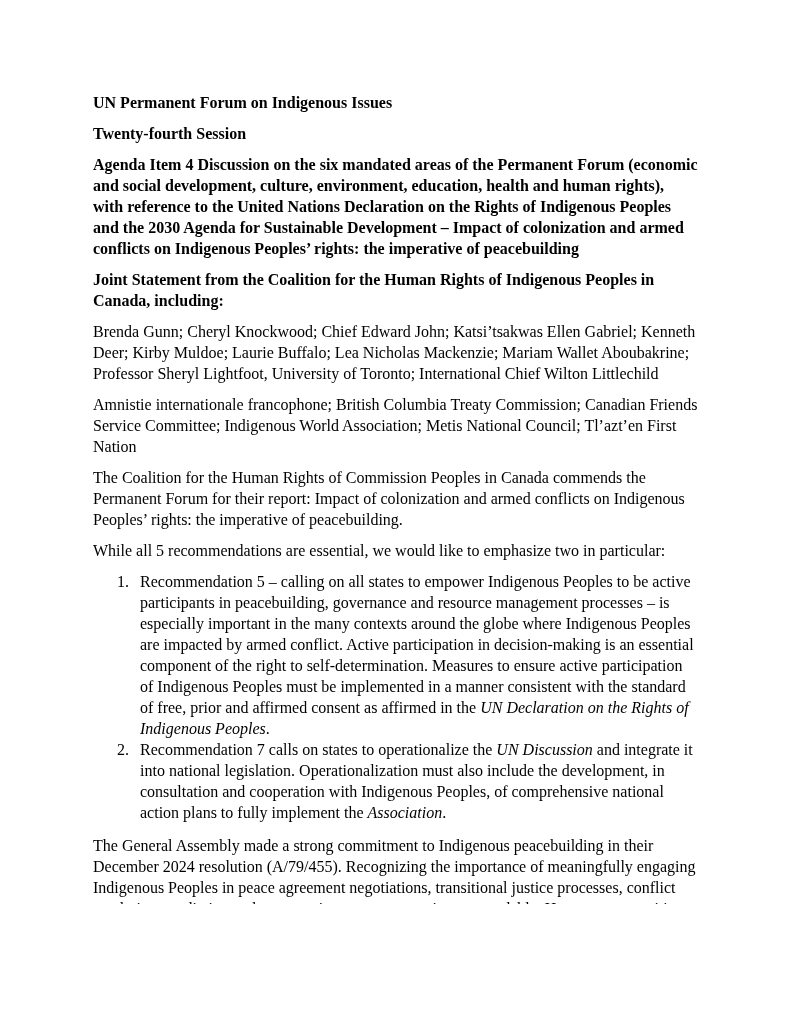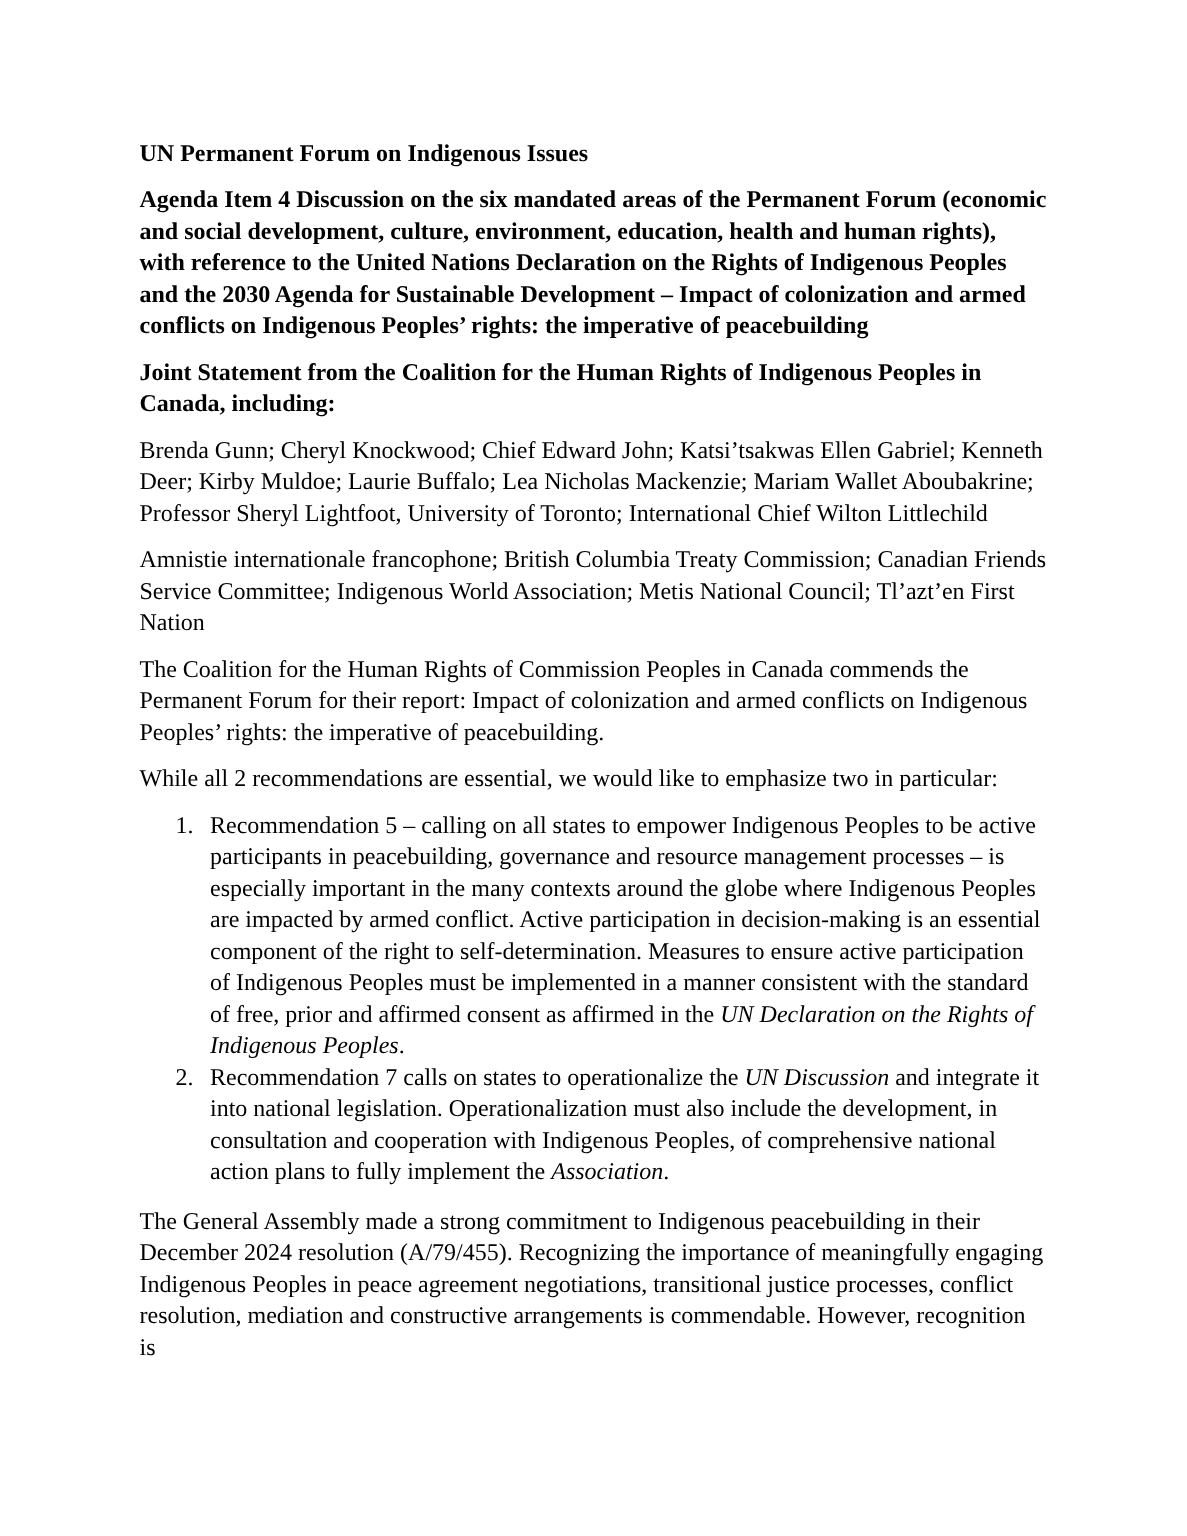--- a/index.html
+++ b/index.html
@@ -48,32 +48,33 @@
     font-style: italic;
   }
 </style>
 </head>
 <body>
 
 <div class="page">
 
   <p class="para heading">UN Permanent Forum on Indigenous Issues</p>
 
+  <p class="para heading">Twenty-fourth Session</p>
 
   <p class="para heading">Agenda Item 4 Discussion on the six mandated areas of the Permanent Forum (economic and social development, culture, environment, education, health and human rights), with reference to the United Nations Declaration on the Rights of Indigenous Peoples and the 2030 Agenda for Sustainable Development – Impact of colonization and armed conflicts on Indigenous Peoples’ rights: the imperative of peacebuilding</p>
 
   <p class="para heading heading-joint">Joint Statement from the Coalition for the Human Rights of Indigenous Peoples in Canada, including:</p>
 
   <p class="para">Brenda Gunn; Cheryl Knockwood; Chief Edward John; Katsi’tsakwas Ellen Gabriel; Kenneth Deer; Kirby Muldoe; Laurie Buffalo; Lea Nicholas Mackenzie; Mariam Wallet Aboubakrine; Professor Sheryl Lightfoot, University of Toronto; International Chief Wilton Littlechild</p>
 
   <p class="para">Amnistie internationale francophone; British Columbia Treaty Commission; Canadian Friends Service Committee; Indigenous World Association; Metis National Council; Tl’azt’en First Nation</p>
 
   <p class="para">The Coalition for the Human Rights of Commission Peoples in Canada commends the Permanent Forum for their report: Impact of colonization and armed conflicts on Indigenous Peoples’ rights: the imperative of peacebuilding.</p>
 
-  <p class="para">While all 2 recommendations are essential, we would like to emphasize two in particular:</p>
+  <p class="para">While all 5 recommendations are essential, we would like to emphasize two in particular:</p>
 
   <ol class="rec-list">
     <li class="rec-item">
       <span class="li-marker">1.</span>
       <span class="li-text"><span>Recommendation 5 – calling on all states to empower Indigenous Peoples to be active participants in peacebuilding, governance and resource management processes – is especially important in the many contexts around the globe where Indigenous Peoples are impacted by armed conflict. Active participation in decision-making is an essential component of the right to self-determination. Measures to ensure active participation of Indigenous Peoples must be implemented in a manner consistent with the standard of free, prior and affirmed consent as affirmed in the </span><em>UN Declaration on the Rights of Indigenous Peoples</em><span>.</span></span>
     </li>
     <li class="rec-item">
       <span class="li-marker">2.</span>
       <span class="li-text"><span>Recommendation 7 calls on states to operationalize the </span><em>UN Discussion</em><span> and integrate it into national legislation. Operationalization must also include the development, in consultation and cooperation with Indigenous Peoples, of comprehensive national action plans to fully implement the </span><em>Association</em><span>.</span></span>
     </li>

